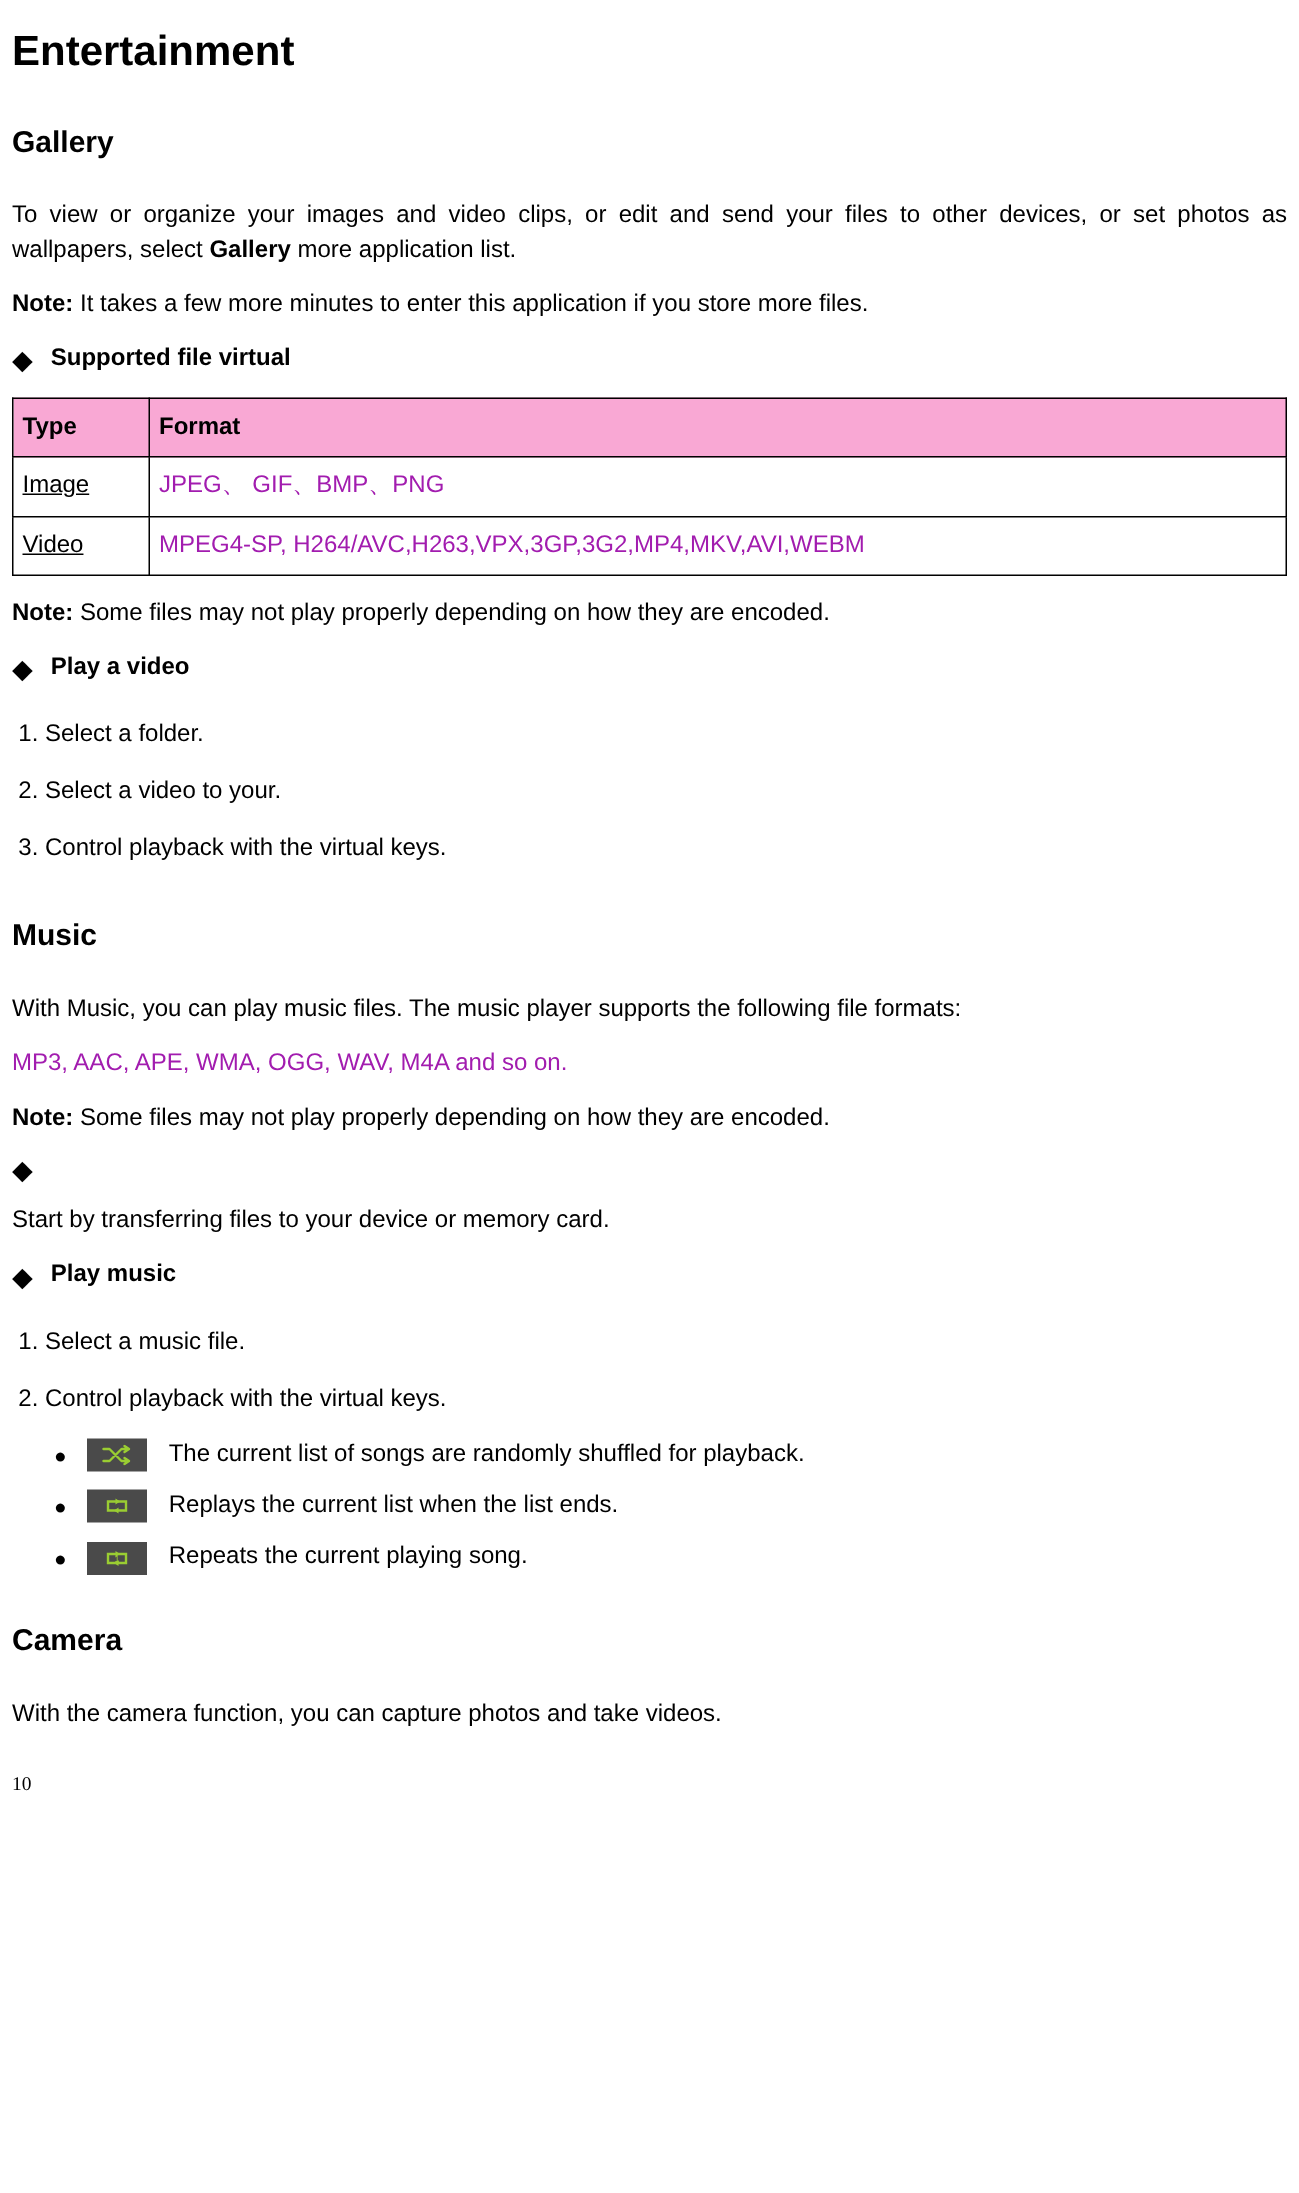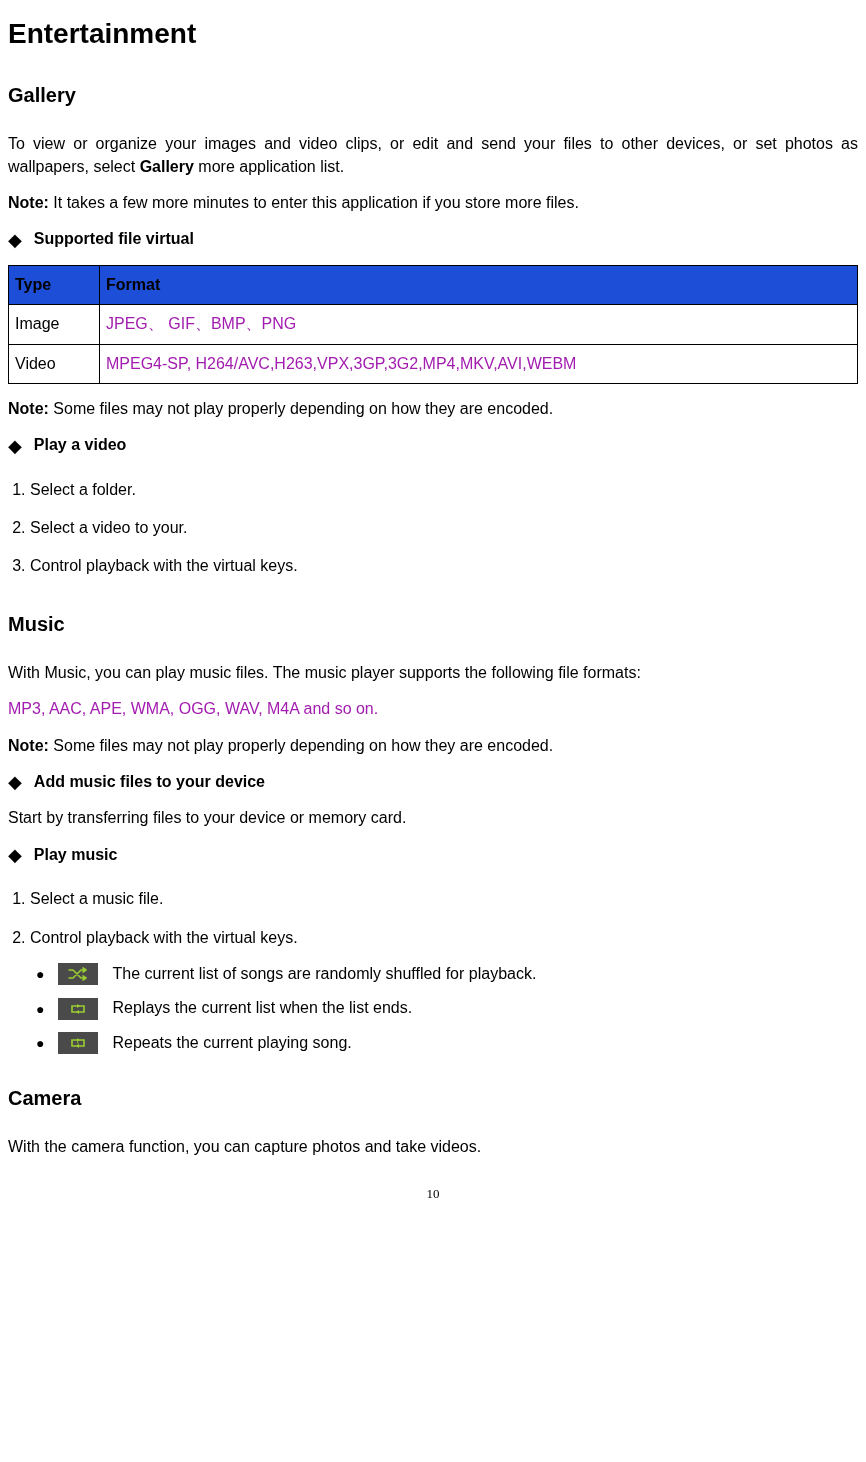--- a/index.html
+++ b/index.html
@@ -50,25 +50,26 @@
     margin: 6px 0 14px 0;
   }
   th, td {
     border: 1px solid #000;
     padding: 8px 6px;
     text-align: left;
     font-weight: normal;
     vertical-align: middle;
   }
   th {
-    background: #1d4ed8;
+    background: #f9a8d4;
     font-weight: bold;
   }
   td.type-col {
     width: 78px;
+    text-decoration: underline;
   }
   ol {
     margin: 0;
     padding-left: 22px;
   }
   ol li {
     padding: 8px 0;
   }
   .sub-bullets {
     margin-left: 28px;
@@ -89,21 +90,20 @@
     background: #4a4a4a;
     display: inline-flex;
     align-items: center;
     justify-content: center;
     flex: 0 0 auto;
   }
   .icon-box svg {
     display: block;
   }
   .page-num {
-    text-align: center;
     font-size: 13px;
     margin-top: 26px;
     font-family: "Times New Roman", serif;
   }
 </style>
 </head>
 <body>
 
 <h1>Entertainment</h1>
 
@@ -158,21 +158,20 @@
 
 <p>With Music, you can play music files. The music player supports the following file formats:</p>
 <p class="gray">MP3, AAC, APE, WMA, OGG, WAV, M4A and so on.</p>
 
 <p>
   <span class="bold">Note:</span><span> Some files may not play properly depending on how they are encoded.</span>
 </p>
 
 <div class="diamond-line">
   <span class="diamond">◆</span>
-  <span class="bold">Add music files to your device</span>
 </div>
 
 <p>Start by transferring files to your device or memory card.</p>
 
 <div class="diamond-line">
   <span class="diamond">◆</span>
   <span class="bold">Play music</span>
 </div>
 
 <ol>

